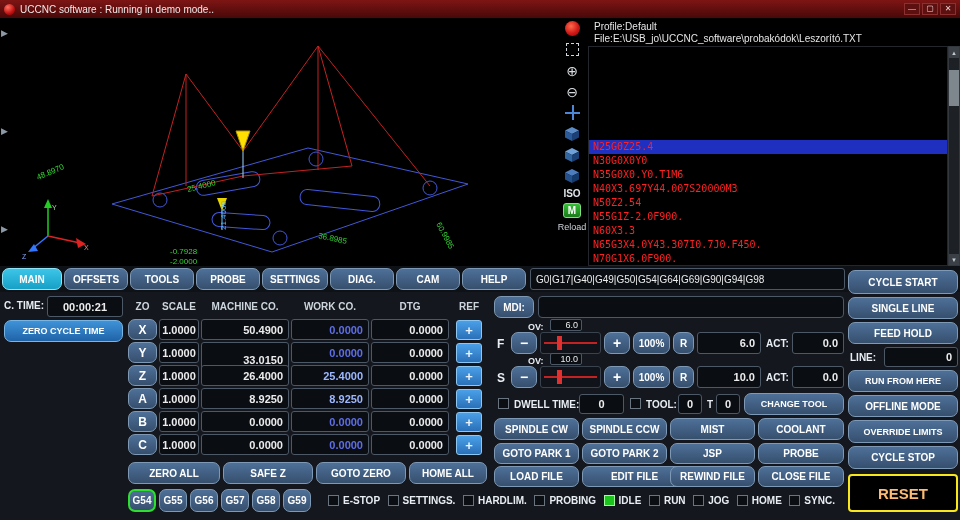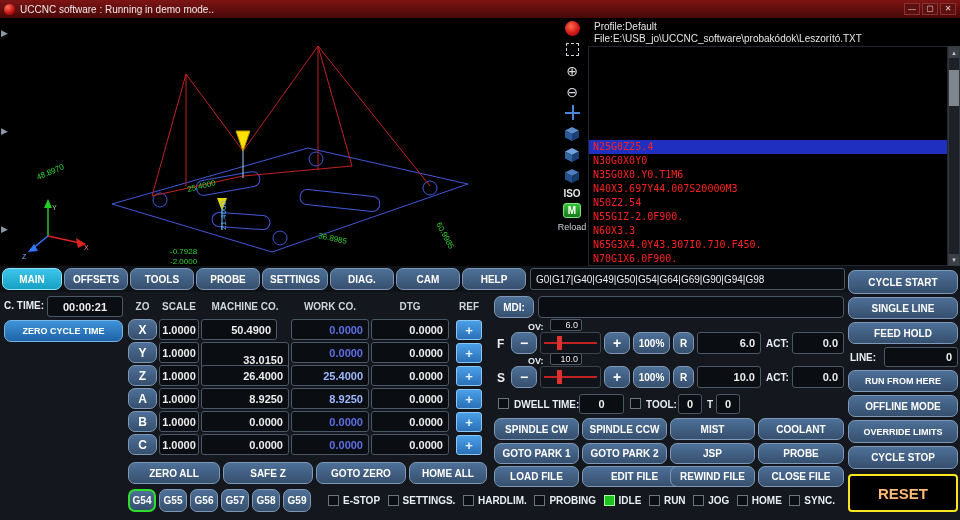--- a/index.html
+++ b/index.html
@@ -210,21 +210,21 @@
 
   <div class="hdr" style="left:128px;top:299px;width:29px;height:15px">ZO</div>
   <div class="hdr" style="left:159px;top:299px;width:40px;height:15px">SCALE</div>
   <div class="hdr" style="left:201px;top:299px;width:88px;height:15px">MACHINE CO.</div>
   <div class="hdr" style="left:291px;top:299px;width:78px;height:15px">WORK CO.</div>
   <div class="hdr" style="left:371px;top:299px;width:78px;height:15px">DTG</div>
   <div class="hdr" style="left:451px;top:299px;width:36px;height:15px">REF</div>
 
   <div class="btn" style="left:128px;top:319px;width:29px;height:21px;font-size:12px">X</div>
   <div class="fld center" style="left:159px;top:319px;width:40px;height:21px">1.0000</div>
-  <div class="fld" style="left:201px;top:319px;width:76px;height:21px">50.4900</div>
+  <div class="fld" style="left:201px;top:319px;width:88px;height:21px">50.4900</div>
   <div class="fld work" style="left:291px;top:319px;width:78px;height:21px">0.0000</div>
   <div class="fld" style="left:371px;top:319px;width:78px;height:21px">0.0000</div>
   <div class="refbtn" style="left:456px;top:320px;width:26px;height:20px">+</div>
 
   <div class="btn" style="left:128px;top:342px;width:29px;height:21px;font-size:12px">Y</div>
   <div class="fld center" style="left:159px;top:342px;width:40px;height:21px">1.0000</div>
   <div class="fld" style="left:201px;top:342px;width:88px;height:35px">33.0150</div>
   <div class="fld work" style="left:291px;top:342px;width:78px;height:21px">0.0000</div>
   <div class="fld" style="left:371px;top:342px;width:78px;height:21px">0.0000</div>
   <div class="refbtn" style="left:456px;top:343px;width:26px;height:20px">+</div>
@@ -303,20 +303,21 @@
   <div class="fld" style="left:792px;top:366px;width:52px;height:22px">0.0</div>
 
   <div class="chk abs" style="left:498px;top:398px"></div>
   <div class="lbl" style="left:514px;top:399px">DWELL TIME:</div>
   <div class="fld center" style="left:579px;top:394px;width:45px;height:20px">0</div>
   <div class="chk abs" style="left:630px;top:398px"></div>
   <div class="lbl" style="left:646px;top:399px">TOOL:</div>
   <div class="fld center" style="left:678px;top:394px;width:24px;height:20px">0</div>
   <div class="lbl" style="left:707px;top:399px">T</div>
   <div class="fld center" style="left:716px;top:394px;width:24px;height:20px">0</div>
+  <div class="btn" style="left:744px;top:393px;width:100px;height:22px;font-size:9px">CHANGE TOOL</div>
 
   <div class="btn" style="left:494px;top:418px;width:85px;height:22px">SPINDLE CW</div>
   <div class="btn" style="left:582px;top:418px;width:85px;height:22px">SPINDLE CCW</div>
   <div class="btn" style="left:670px;top:418px;width:85px;height:22px">MIST</div>
   <div class="btn" style="left:758px;top:418px;width:86px;height:22px">COOLANT</div>
   <div class="btn" style="left:494px;top:443px;width:85px;height:21px">GOTO PARK 1</div>
   <div class="btn" style="left:582px;top:443px;width:85px;height:21px">GOTO PARK 2</div>
   <div class="btn" style="left:670px;top:443px;width:85px;height:21px">JSP</div>
   <div class="btn" style="left:758px;top:443px;width:86px;height:21px">PROBE</div>
   <div class="btn" style="left:494px;top:466px;width:85px;height:21px">LOAD FILE</div>

